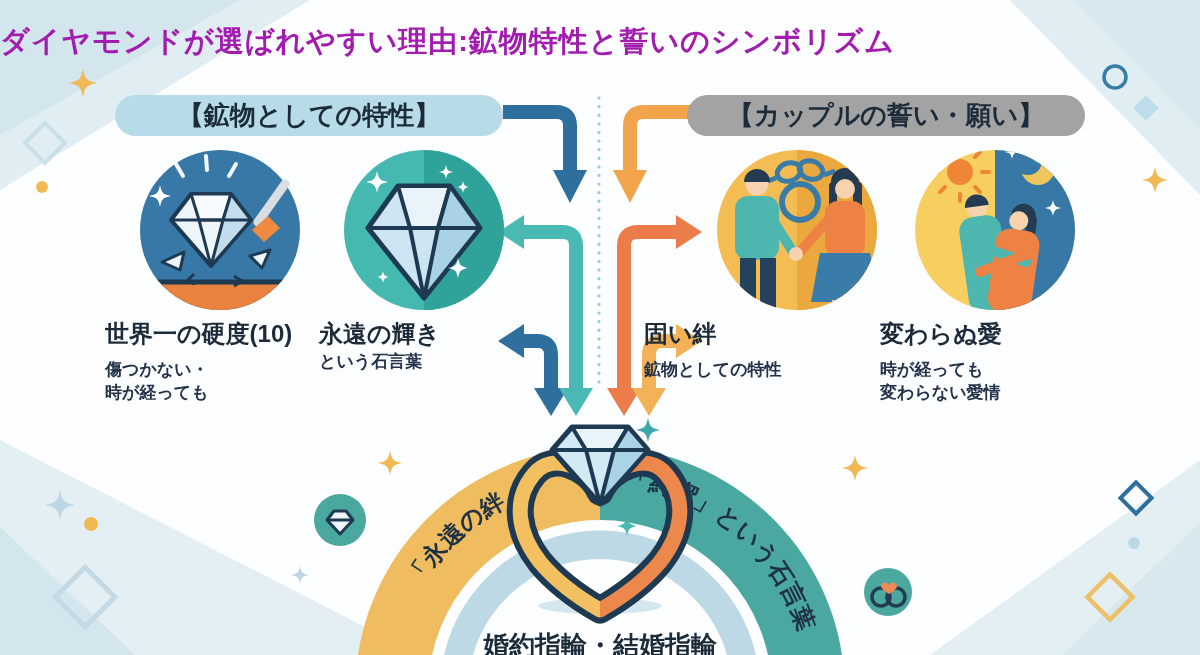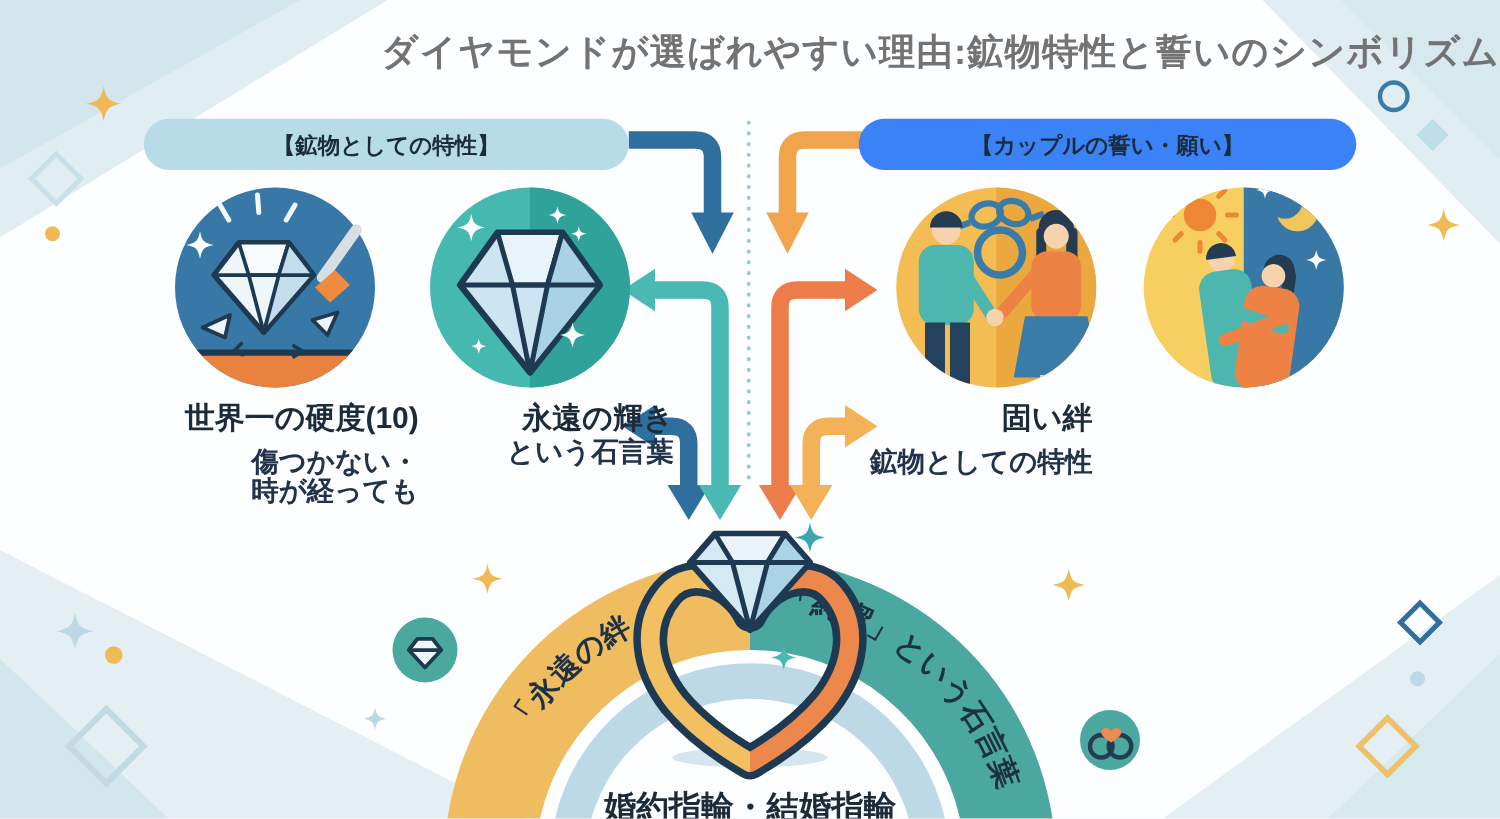--- a/index.html
+++ b/index.html
@@ -3,33 +3,33 @@
 <meta charset="utf-8">
 <style>
   html,body{margin:0;padding:0;background:#eef3f6;}
   .stage{
     position:relative;width:1200px;height:655px;overflow:hidden;
     background:#fdfeff;font-family:"Liberation Sans","DejaVu Sans",sans-serif;
     color:#1e3142;
   }
   .stage svg{position:absolute;left:0;top:0;}
   .title{
-    position:absolute;left:0;top:22px;width:1200px;text-align:right;
-    font-size:29px;font-weight:bold;letter-spacing:1px;color:#737373;
+    position:absolute;left:0;top:22px;width:1200px;text-align:left;
+    font-size:29px;font-weight:bold;letter-spacing:1px;color:#a21caf;
   }
   .pill{
     position:absolute;top:95px;height:41px;border-radius:22px;
     display:flex;align-items:center;justify-content:center;
-    font-size:18px;font-weight:bold;color:#1c2b3a;
+    font-size:26px;font-weight:bold;color:#1c2b3a;
   }
   .pill-left{left:115px;width:388px;background:#b7dbe7;}
-  .pill-right{left:687px;width:398px;background:#3b82f6;}
-  .item{position:absolute;top:318px;width:230px;text-align:right;}
+  .pill-right{left:687px;width:398px;background:#a3a3a3;}
+  .item{position:absolute;top:318px;width:230px;text-align:left;}
   .item-title{font-size:24px;font-weight:bold;color:#1c2b3a;white-space:nowrap;}
-  .item-desc{font-size:22px;font-weight:600;line-height:23px;color:#22324a;white-space:nowrap;}
+  .item-desc{font-size:17px;font-weight:600;line-height:23px;color:#22324a;white-space:nowrap;}
   .item-desc.first{margin-top:8px;}
   .caption{
     position:absolute;left:420px;top:628px;width:360px;text-align:center;
     font-size:26px;font-weight:bold;color:#1c2b3a;
   }
   .arc-text{font-size:24px;font-weight:bold;fill:#1e3142;}
 </style>
 </head>
 <body>
 
@@ -290,24 +290,29 @@
 </div>
 <div class="pill pill-right">
   <span>【カップルの誓い・願い】</span>
 </div>
 
 <div class="item" style="left:105px">
   <div class="item-title">世界一の硬度(10)</div>
   <div class="item-desc first">傷つかない・</div>
   <div class="item-desc">時が経っても</div>
 </div>
-<div class="item" style="left:309px">
+<div class="item" style="left:319px">
   <div class="item-title">永遠の輝き</div>
   <div class="item-desc">という石言葉</div>
 </div>
 <div class="item" style="left:644px">
   <div class="item-title">固い絆</div>
   <div class="item-desc first">鉱物としての特性</div>
 </div>
+<div class="item" style="left:880px">
+  <div class="item-title">変わらぬ愛</div>
+  <div class="item-desc first">時が経っても</div>
+  <div class="item-desc">変わらない愛情</div>
+</div>
 
 <div class="caption">婚約指輪・結婚指輪</div>
 
 </div>
 
 </body></html>

